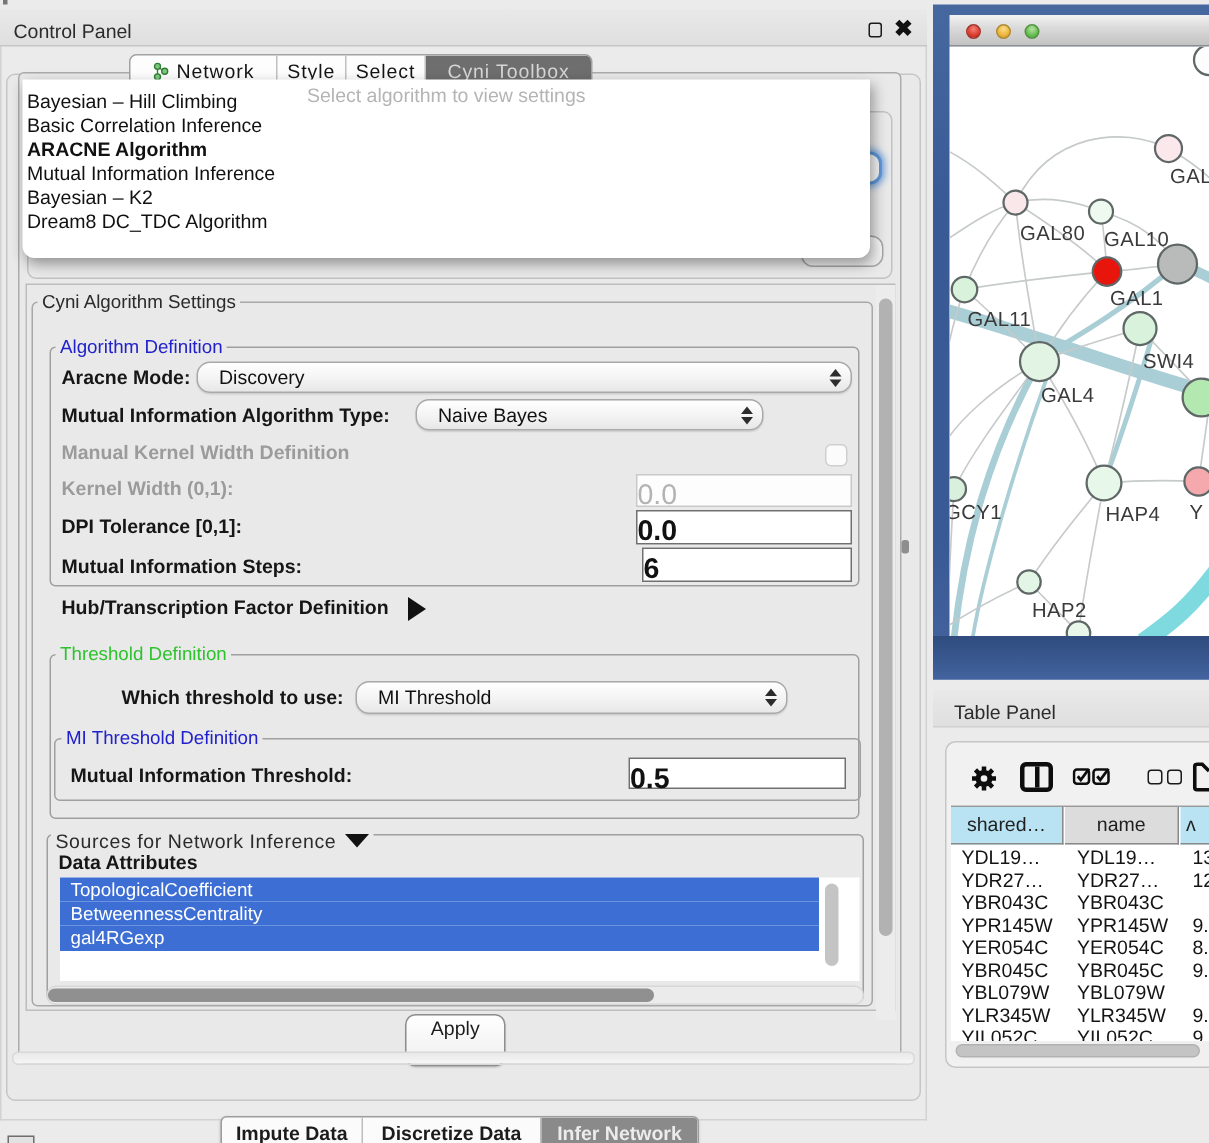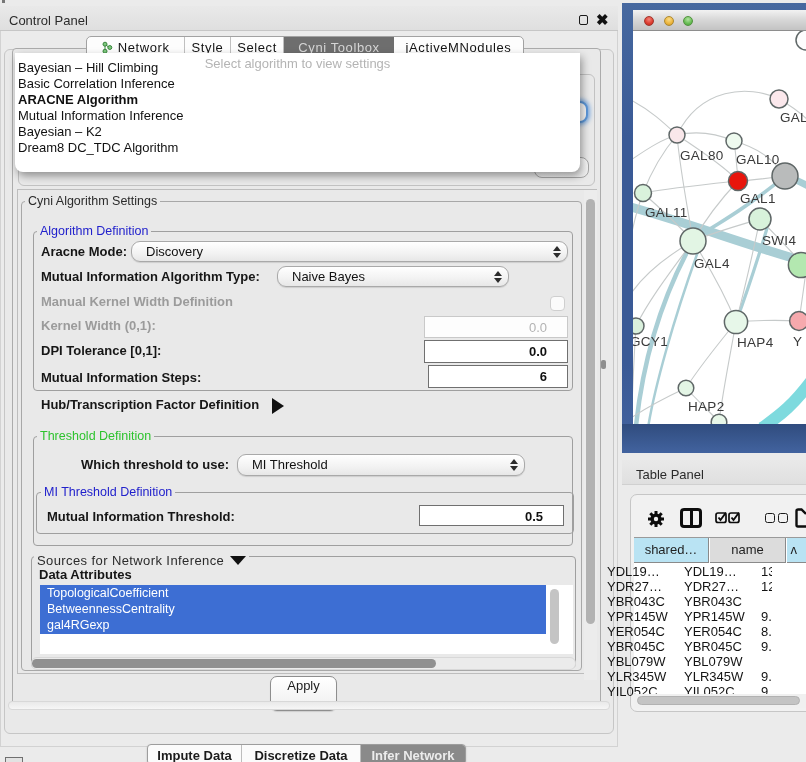--- a/index.html
+++ b/index.html
@@ -4,21 +4,21 @@
 *{margin:0;padding:0;box-sizing:border-box;}
 html,body{width:806px;height:762px;background:#ebebeb;font-family:"Liberation Sans",sans-serif;overflow:hidden;position:relative;}
 .abs{position:absolute;}
 .lbl{font-size:13px;font-weight:bold;color:#161616;white-space:nowrap;}
 .dis{color:#9b9b9b;}
 .combo{position:absolute;border:1px solid #a9a9a9;border-radius:9px;background:linear-gradient(#ffffff,#f2f2f2 60%,#e7e7e7);box-shadow:0 1px 1px rgba(0,0,0,0.12);font-size:13px;color:#111;}
 .combo .ct{position:absolute;left:14px;top:2px;}
 .arr{position:absolute;right:6px;top:50%;width:8px;height:12px;margin-top:-6px;}
 .arr:before{content:"";position:absolute;left:0;top:0;border-left:4px solid transparent;border-right:4px solid transparent;border-bottom:5px solid #2c2c2c;}
 .arr:after{content:"";position:absolute;left:0;bottom:0;border-left:4px solid transparent;border-right:4px solid transparent;border-top:5px solid #2c2c2c;}
-.field{position:absolute;background:#fff;font-size:13px;font-weight:bold;color:#111;text-align:right;padding:3px 20px 0 0;}
+.field{position:absolute;background:#fff;font-size:19px;font-weight:bold;color:#111;text-align:left;padding:3px 20px 0 0;}
 .gbox{position:absolute;border:1px solid #9f9f9f;border-radius:4px;}
 .gtitle{position:absolute;top:-8px;font-size:12.5px;background:#e9e9e9;padding:0 3px;white-space:nowrap;}
 </style></head>
 <body>
 
 <div class="abs" style="left:0;top:6px;width:618px;height:741px;border:1px solid #d2d2d2;border-top:none;background:#ebebeb;"></div>
 
 <div class="abs" style="left:0;top:6px;width:618px;height:25px;background:linear-gradient(#e9e9e9,#dfdfdf);border-bottom:1px solid #c6c6c6;"></div>
 <div class="abs" style="left:9px;top:13px;font-size:13px;color:#2b2b2b;">Control Panel</div>
 <div class="abs" style="left:579px;top:15px;width:9px;height:10px;border:1.6px solid #1a1a1a;border-radius:2px;"></div>
@@ -35,21 +35,20 @@
         <line x1="4" y1="3.5" x2="8.5" y2="6.5" stroke="#2e7d32" stroke-width="0.9"></line>
         <line x1="4" y1="3.5" x2="4" y2="10" stroke="#2e7d32" stroke-width="0.9"></line>
         <circle cx="4" cy="3.2" r="2" fill="#7ec87e" stroke="#2e7d32" stroke-width="0.9"></circle>
         <circle cx="8.8" cy="6.5" r="2" fill="#7ec87e" stroke="#2e7d32" stroke-width="0.9"></circle>
         <circle cx="4" cy="10.2" r="2" fill="#7ec87e" stroke="#2e7d32" stroke-width="0.9"></circle>
       </svg>
     Network</div>
   <div style="width:46px;padding-top:3px;border-right:1px solid #c0c0c0;text-align:center;">Style</div>
   <div style="width:53px;padding-top:3px;border-right:1px solid #c0c0c0;text-align:center;">Select</div>
   <div style="width:110px;padding-top:3px;background:#6e6e6e;color:#d6d6d6;text-align:center;">Cyni Toolbox</div>
-  <div style="width:129px;padding-top:3px;text-align:center;">jActiveMNodules</div>
 </div>
 
 <div class="abs" style="left:18px;top:74px;width:577px;height:112px;border:1px solid #c2c2c2;border-radius:6px;background:#e9e9e9;"></div>
 <div class="abs" style="left:536px;top:101px;width:52px;height:22px;border:2.5px solid #5d97d8;border-radius:8px;background:#f5f5f5;box-shadow:0 0 4px 2px rgba(90,150,220,0.75);"></div>
 <div class="abs" style="left:534px;top:157px;width:55px;height:21px;border:1px solid #a6a6a6;border-radius:8px;background:linear-gradient(#fafafa,#ededed);"></div>
 
 <div class="abs" style="left:17px;top:189px;width:580px;height:485px;border:1px solid #bdbdbd;background:#e9e9e9;"></div>
 <div class="abs" style="left:584px;top:190px;width:13px;height:490px;background:#ececec;"></div>
 <div class="abs" style="left:586px;top:199px;width:9px;height:425px;background:#b2b2b2;border-radius:5px;"></div>
 
@@ -241,21 +240,21 @@
 <div class="abs" style="left:765px;top:513px;width:10px;height:10px;border:1.6px solid #1a1a1a;border-radius:2.5px;"></div>
 <div class="abs" style="left:778px;top:513px;width:10px;height:10px;border:1.6px solid #1a1a1a;border-radius:2.5px;"></div>
 <div class="abs" style="left:795px;top:508px;width:11px;height:20px;"><svg width="11" height="20" viewBox="0 0 11 20">
       <path d="M1.5,3 L1.5,17 Q1.5,18.5 3,18.5 L11,18.5 M1.5,3 Q1.5,1.5 3,1.5 L6.5,1.5 L11,6" fill="none" stroke="#0d0d0d" stroke-width="2.4"></path>
     </svg></div>
 
 <div class="abs" style="left:634px;top:537px;width:172px;height:157px;background:#fff;border-top:1px solid #9a9a9a;"></div>
 <div class="abs" style="left:634px;top:538px;width:75px;height:25px;background:#b9e3f3;border-right:1px solid #8a8a8a;border-bottom:1px solid #8a8a8a;text-align:center;font-size:13px;color:#1f1f1f;padding-top:4px;">shared…</div>
 <div class="abs" style="left:710px;top:538px;width:76px;height:25px;background:#dcdcdc;border-right:1px solid #8a8a8a;border-bottom:1px solid #8a8a8a;text-align:center;font-size:13px;color:#1f1f1f;padding-top:4px;">name</div>
 <div class="abs" style="left:787px;top:538px;width:19px;height:25px;background:#b9e3f3;border-bottom:1px solid #8a8a8a;font-size:13px;color:#1f1f1f;padding-top:4px;">&nbsp;ʌ</div>
-<div class="abs" style="left:600px;top:564px;width:172px;height:168px;overflow:hidden;font-size:13px;color:#141414;line-height:15px;">
+<div class="abs" style="left:634px;top:564px;width:172px;height:168px;overflow:hidden;font-size:13px;color:#141414;line-height:15px;">
   <div>
       <span style="position:absolute;left:7px;">YDL19…</span>
       <span style="position:absolute;left:84px;">YDL19…</span>
       <span style="position:absolute;left:161px;">13</span>
     </div>
   <div style="margin-top:15px;">
       <span style="position:absolute;left:7px;">YDR27…</span>
       <span style="position:absolute;left:84px;">YDR27…</span>
       <span style="position:absolute;left:161px;">12</span>
     </div>

